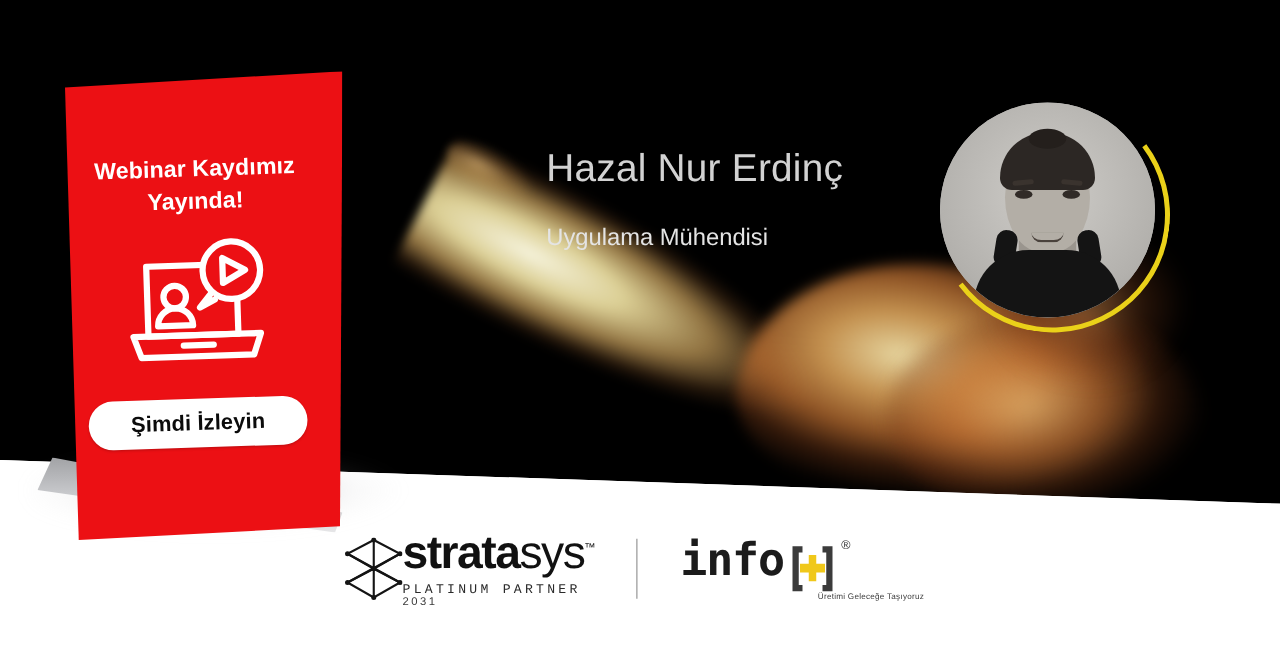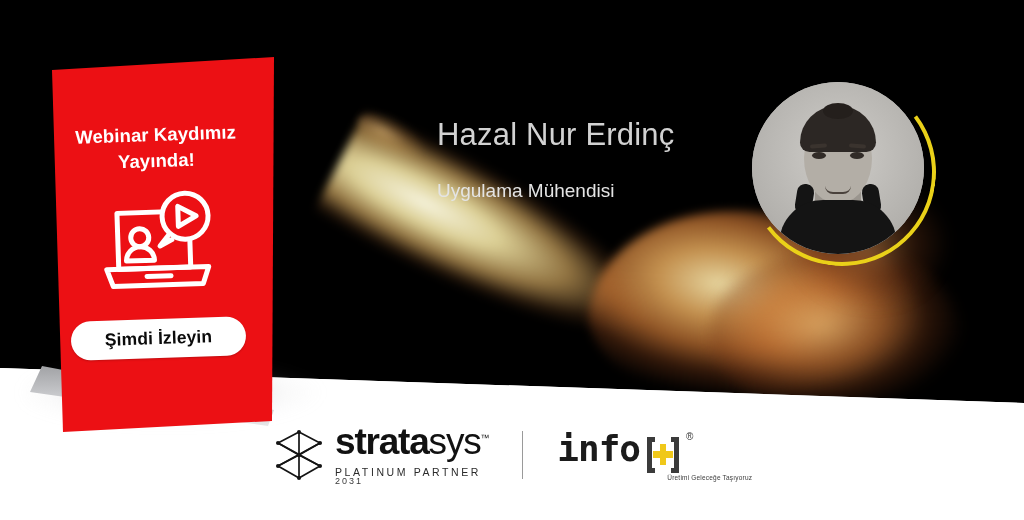--- a/index.html
+++ b/index.html
@@ -274,21 +274,20 @@
     left: 276px;
     top: 424px;
     height: 62px;
     display: flex;
     align-items: center;
     gap: 0;
   }
   .stratasys {
     display: flex;
     align-items: center;
-    gap: 13px;
   }
   .strat-mark {
     width: 46px; height: 50px;
     flex: none;
   }
   .strat-text { line-height: 1; }
   .strat-word {
     font-size: 37px;
     letter-spacing: -1.2px;
     color: #111;
@@ -300,20 +299,21 @@
     font-size: 9px;
     font-weight: 400;
     vertical-align: super;
   }
   .strat-sub {
     margin-top: 8px;
     font-size: 10.5px;
     letter-spacing: 2.6px;
     color: #2a2a2a;
     font-weight: 400;
+    font-family: Liberation Mono, monospace;
   }
   .strat-year {
     font-size: 9px;
     letter-spacing: 2px;
     color: #3a3a3a;
   }
   .divider {
     width: 1px;
     height: 48px;
     background: #9a9a9a;

